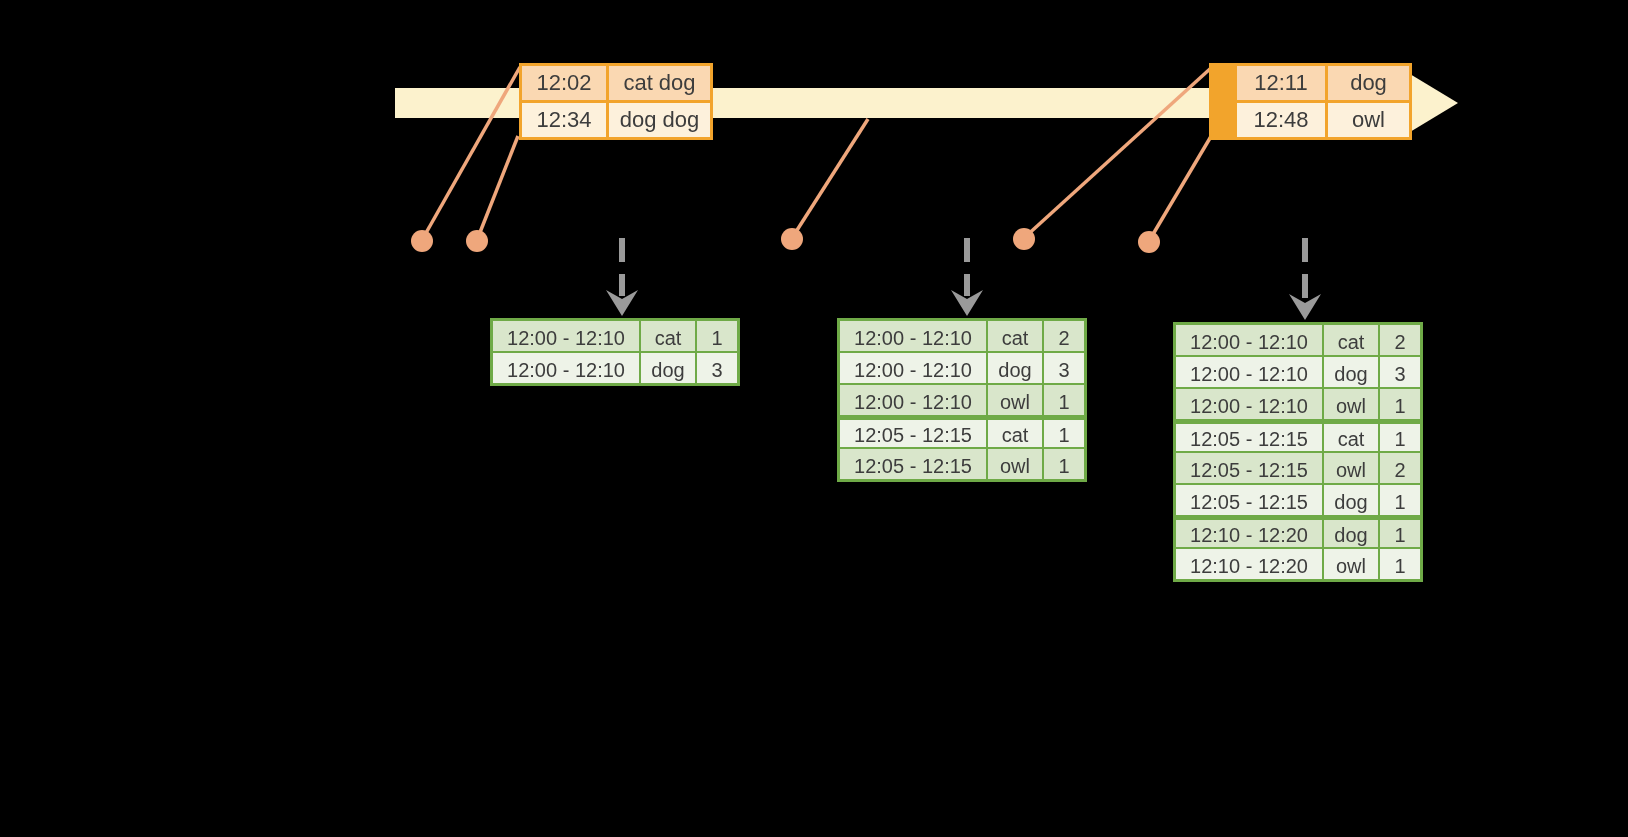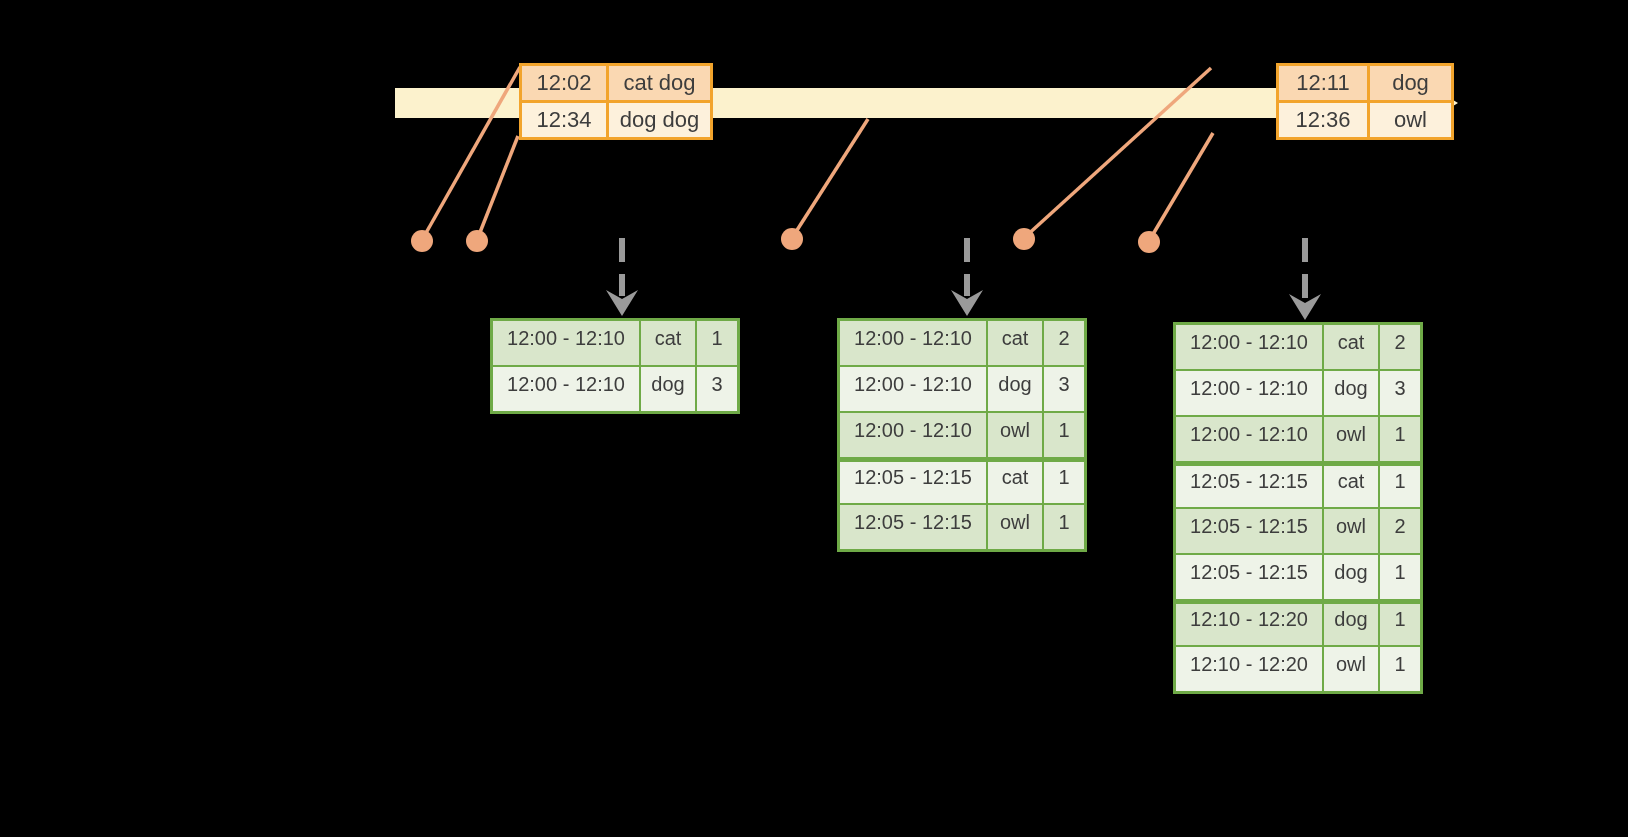--- a/index.html
+++ b/index.html
@@ -13,26 +13,26 @@
     font-family:Liberation Sans, sans-serif;color:var(--text);overflow:hidden;}
   #overlay{position:absolute;left:0;top:0;width:1628px;height:837px;}
 
   
   .event-table{position:absolute;display:grid;gap:3px;background:var(--orange-border);
     border:3px solid var(--orange-border);font-size:22px;}
   .event-table .cell{height:34px;line-height:34px;text-align:center;background:var(--peach-light);}
   .event-table .row0 .cell, .event-table .cell.r0{background:var(--peach-dark);}
   #et1{left:519px;top:63px;grid-template-columns:84px 101px;}
   #et2{left:865px;top:83px;grid-template-columns:84px 104px;}
-  #et3{left:1276px;top:63px;grid-template-columns:88px 81px;}
+  #et3{left:1209px;top:63px;grid-template-columns:88px 81px;padding-left:25px;}
 
   
   .result-table{position:absolute;display:grid;grid-template-columns:146px 54px 40px;
     gap:2px;background:var(--green-border);border:3px solid var(--green-border);font-size:20px;}
-  .result-table .cell{height:44px;line-height:34px;text-align:center;background:var(--green-light);
+  .result-table .cell{height:30px;line-height:34px;text-align:center;background:var(--green-light);
     box-sizing:border-box;}
   .result-table .cell.odd{background:var(--green-dark);}
   .result-table .cell.group-start{border-top:3px solid var(--green-border);line-height:31px;}
   #rt1{left:490px;top:318px;}
   #rt2{left:837px;top:318px;}
   #rt3{left:1173px;top:322px;}
 </style>
 </head>
 <body>
 
@@ -78,21 +78,21 @@
 
   <div id="et1" class="event-table">
       <div class="cell r0">12:02</div>
       <div class="cell r0">cat dog</div>
       <div class="cell">12:34</div>
       <div class="cell">dog dog</div>
     </div>
   <div id="et3" class="event-table">
       <div class="cell r0">12:11</div>
       <div class="cell r0">dog</div>
-      <div class="cell">12:36</div>
+      <div class="cell">12:48</div>
       <div class="cell">owl</div>
     </div>
 
   <div id="rt1" class="result-table">
       <div class="cell odd">12:00 - 12:10</div>
       <div class="cell odd">cat</div>
       <div class="cell odd">1</div>
       <div class="cell">12:00 - 12:10</div>
       <div class="cell">dog</div>
       <div class="cell">3</div>

